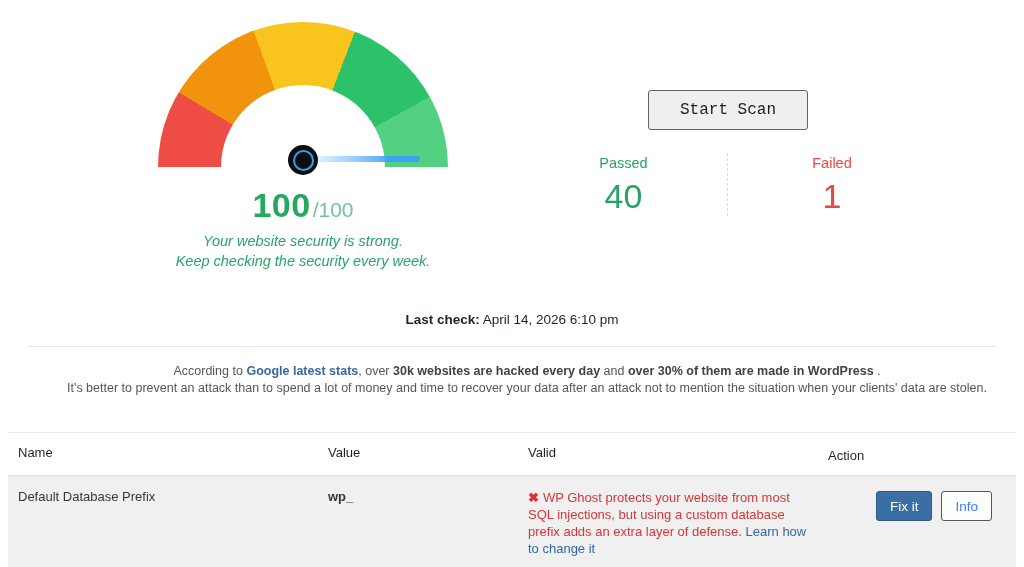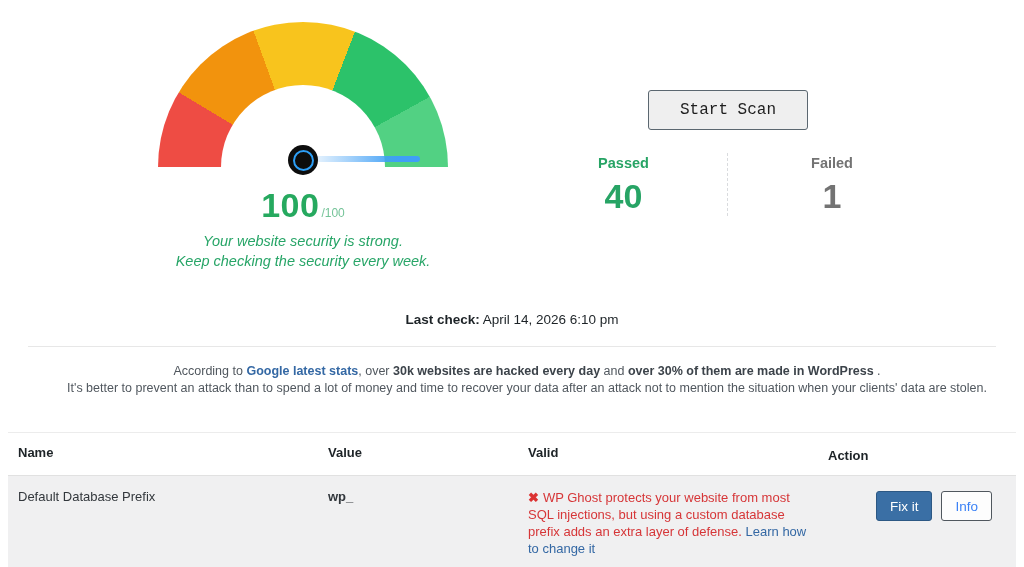--- a/index.html
+++ b/index.html
@@ -26,53 +26,53 @@
     border-radius:50%; background:#ffffff; }
   .needle { position:absolute; left:150px; top:134px; width:112px; height:6px;
     border-radius:3px;
     background:linear-gradient(to right, rgba(63,159,246,0.05), rgba(63,159,246,0.45) 35%, #3f9ff6 80%); }
   .hub { position:absolute; left:130px; top:123px; width:30px; height:30px;
     border-radius:50%; background:#0d0d0d; display:flex; align-items:center; justify-content:center; }
   .hub-ring { width:21px; height:21px; border-radius:50%; border:2.5px solid #2d9ff7; background:#0d0d0d; }
 
   .score-line { margin-top:14px; display:flex; align-items:baseline; }
   .score-value { font-size:34px; font-weight:bold; color:#26a95f; letter-spacing:.5px; }
-  .score-max { font-size:12px; color:#74c398; margin-left:2px; }
+  .score-max { font-size:21px; color:#74c398; margin-left:2px; }
   .gauge-sub { margin-top:6px; text-align:center; font-style:italic;
     color:#27a567; font-size:14.5px; line-height:20px; }
 
   .right-col { position:absolute; left:520px; top:90px; width:416px; text-align:center; }
   .start-scan { display:block; margin:0 auto; width:160px; height:40px;
     background:#efefef; border:1.5px solid #5b6770; border-radius:3px;
     font-family:Liberation Mono, monospace; font-size:16px; color:#1e1e1e; cursor:pointer; }
   .stats { margin-top:23px; display:flex; }
-  .stat-cell { width:50%; padding-top:2px;font-weight:bold; }
+  .stat-cell { width:50%; padding-top:2px; }
   .stat-cell.passed { border-right:1px dashed #d9dbde; }
   .stat-label { font-size:14.5px; }
   .stat-cell.passed .stat-label, .stat-cell.passed .stat-num { color:#27a465; }
-  .stat-cell.failed .stat-label, .stat-cell.failed .stat-num { color:#737373; }
+  .stat-cell.failed .stat-label, .stat-cell.failed .stat-num { color:#ef4444; }
   .stat-num { margin-top:6px; font-size:34px; }
 
   
   .last-check { text-align:center; font-size:13.5px; margin-top:12px; color:#1d2327; }
   .last-check b { font-weight:bold; }
 
   .rule { border:none; border-top:1px solid #e7e7e7; margin:19px 28px 0 28px; }
 
   
   .note { margin-top:16px; text-align:center; font-size:12.5px; line-height:16.5px;
     color:#50575e; white-space:nowrap; }
   .note .ln { display:block;padding-left:30px; }
   .note b { color:#3c434a; }
   .note a { color:#3468a4; text-decoration:none; font-weight:bold; cursor:pointer; }
 
   
   .tbl { margin:36px 8px 0 8px; border-top:1px solid #ececec; }
   .tbl-head { display:flex; background:#ffffff; border-bottom:1px solid #e1e1e1; }
-  .tbl-head .cell { font-weight:bold; font-size:13px; padding:12px 10px 12px 10px; }
+  .tbl-head .cell { font-weight:normal; font-size:13px; padding:12px 10px 12px 10px; }
   .tbl-row { display:flex; background:#f0f0f1; border-bottom:1px solid #dcdcde; min-height:91px; }
   .cell.c-name  { width:310px; }
   .cell.c-value { width:200px; }
   .cell.c-valid { width:300px; }
   .cell.c-action{ width:198px; }
   .tbl-row .cell { padding:13px 10px 10px 10px; font-size:13px; color:#32373c; }
   .tbl-row .c-value { font-weight:bold; }
   .valid-text { color:#d63638; line-height:17px; font-size:13px; }
   .valid-x { color:#dc3232; font-weight:bold; margin-right:4px; font-size:13px; }
   .valid-text a { color:#3468a4; text-decoration:none; cursor:pointer; }

